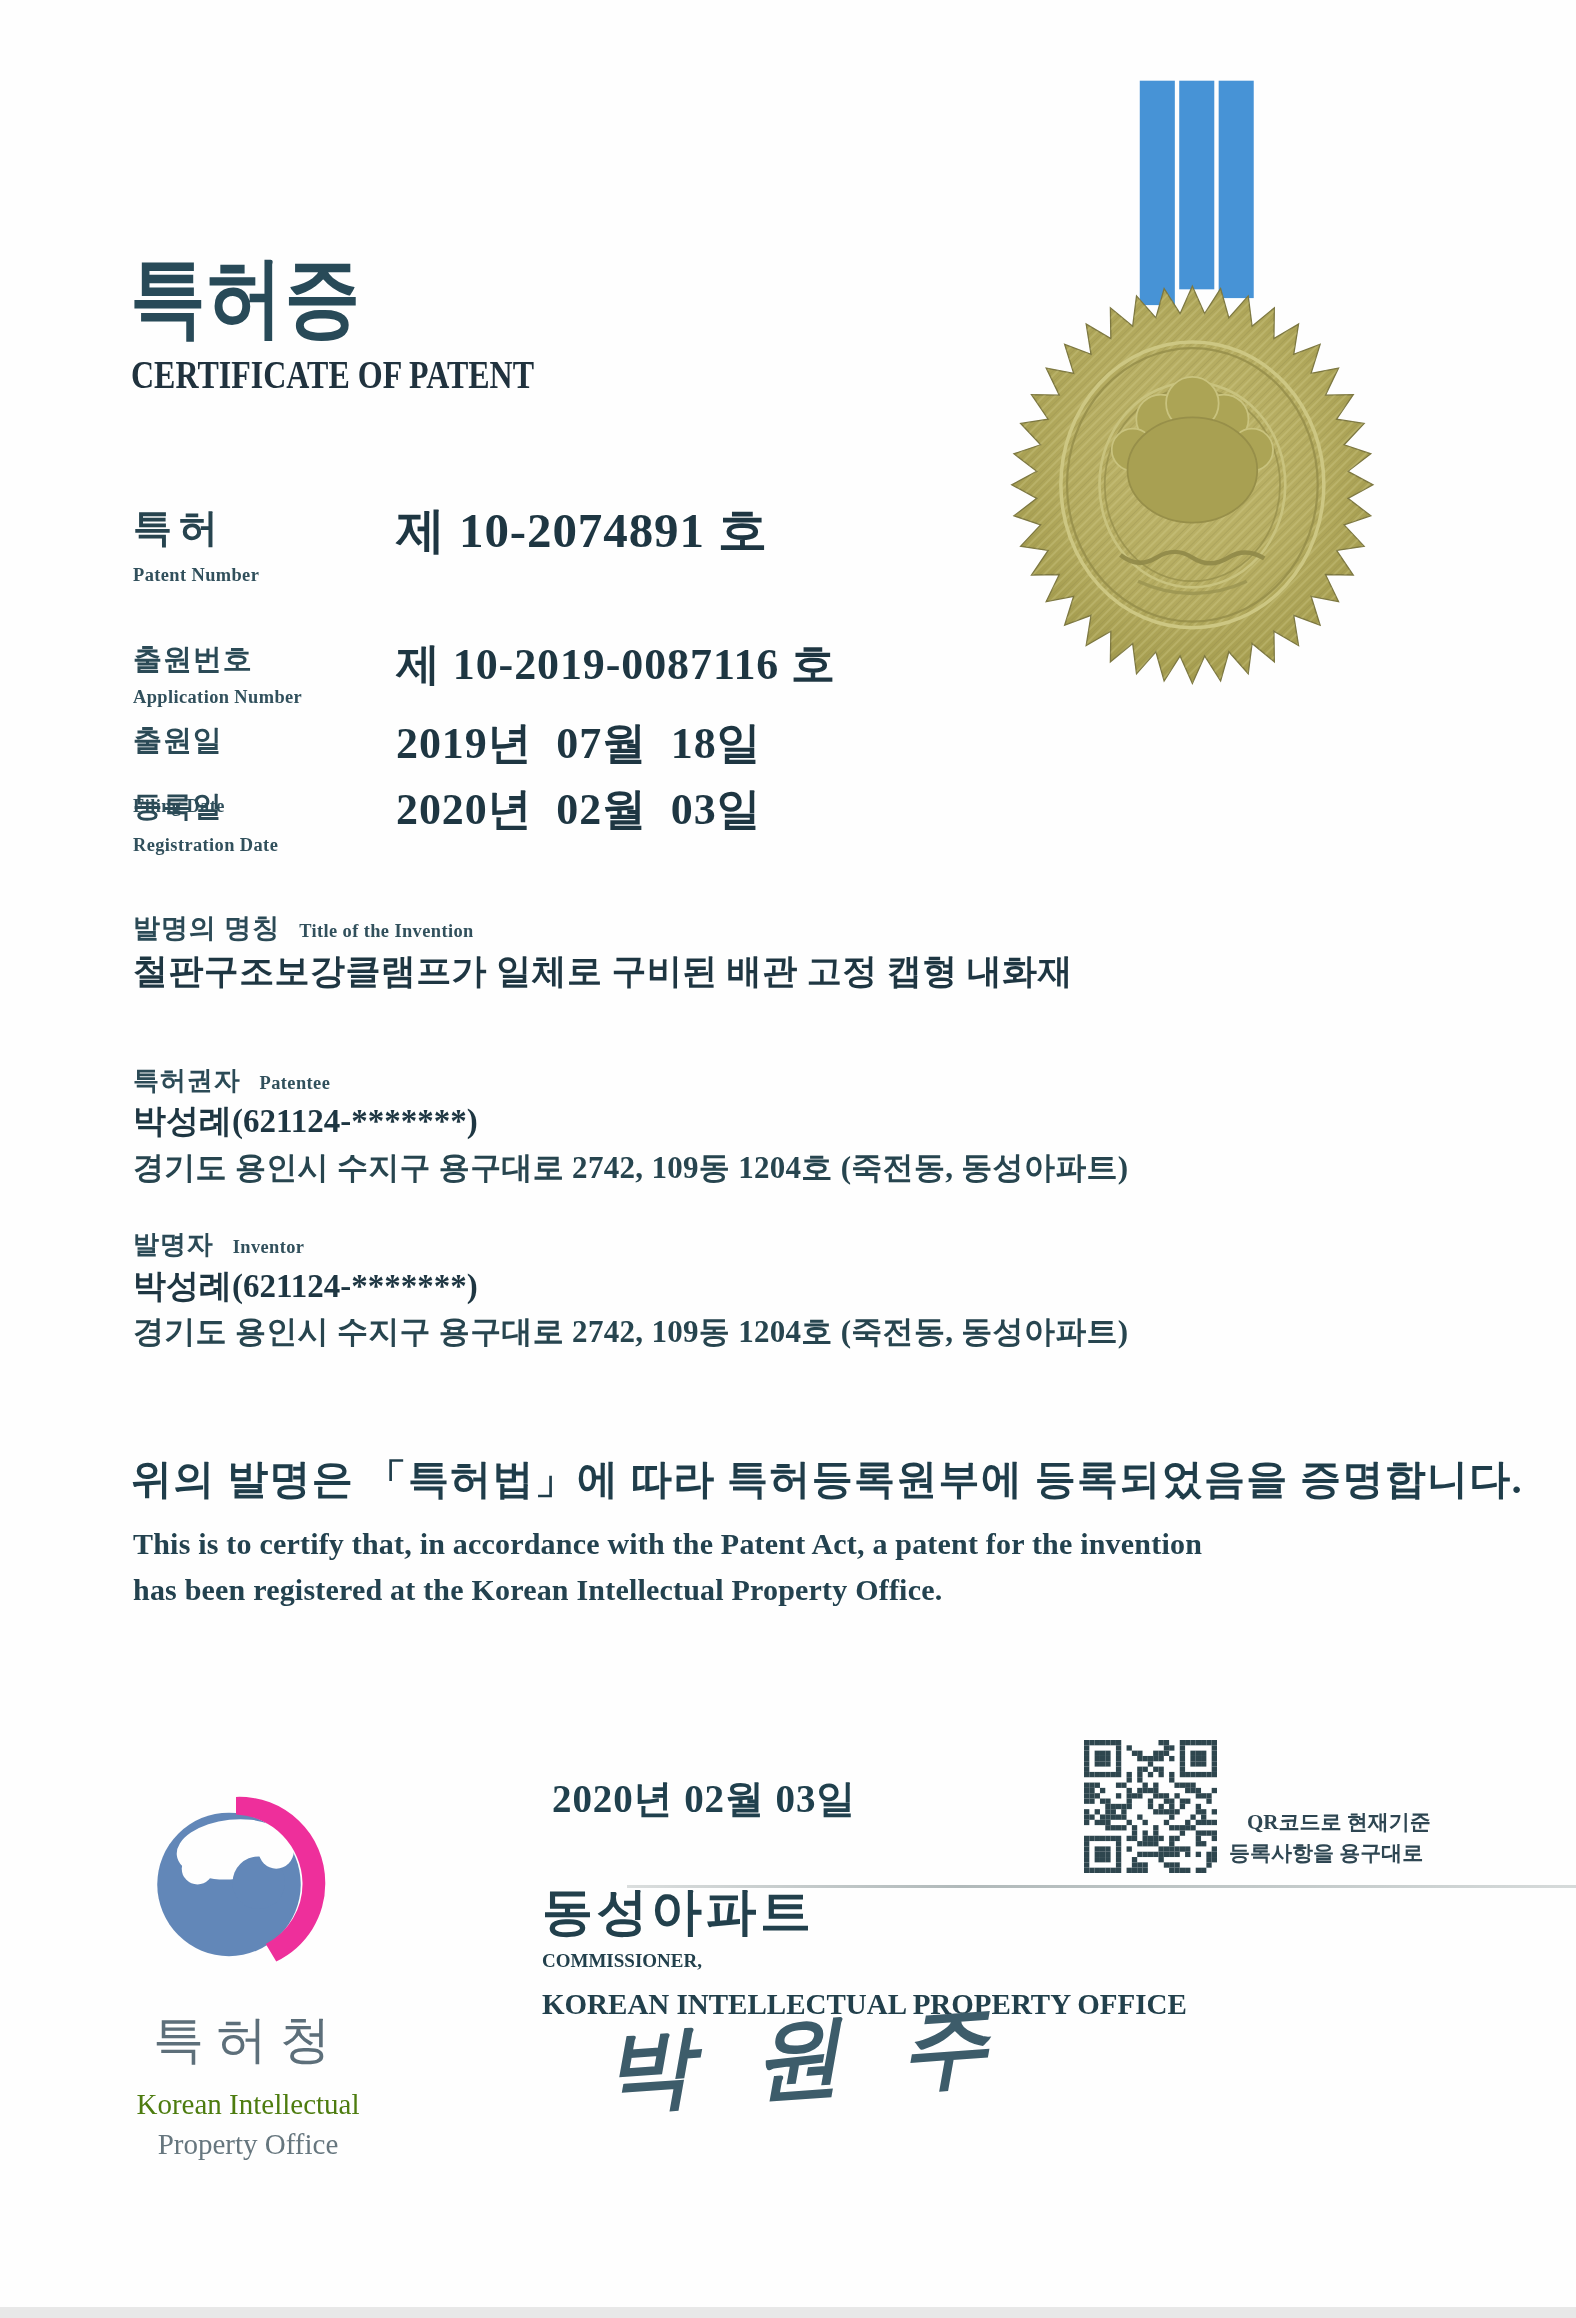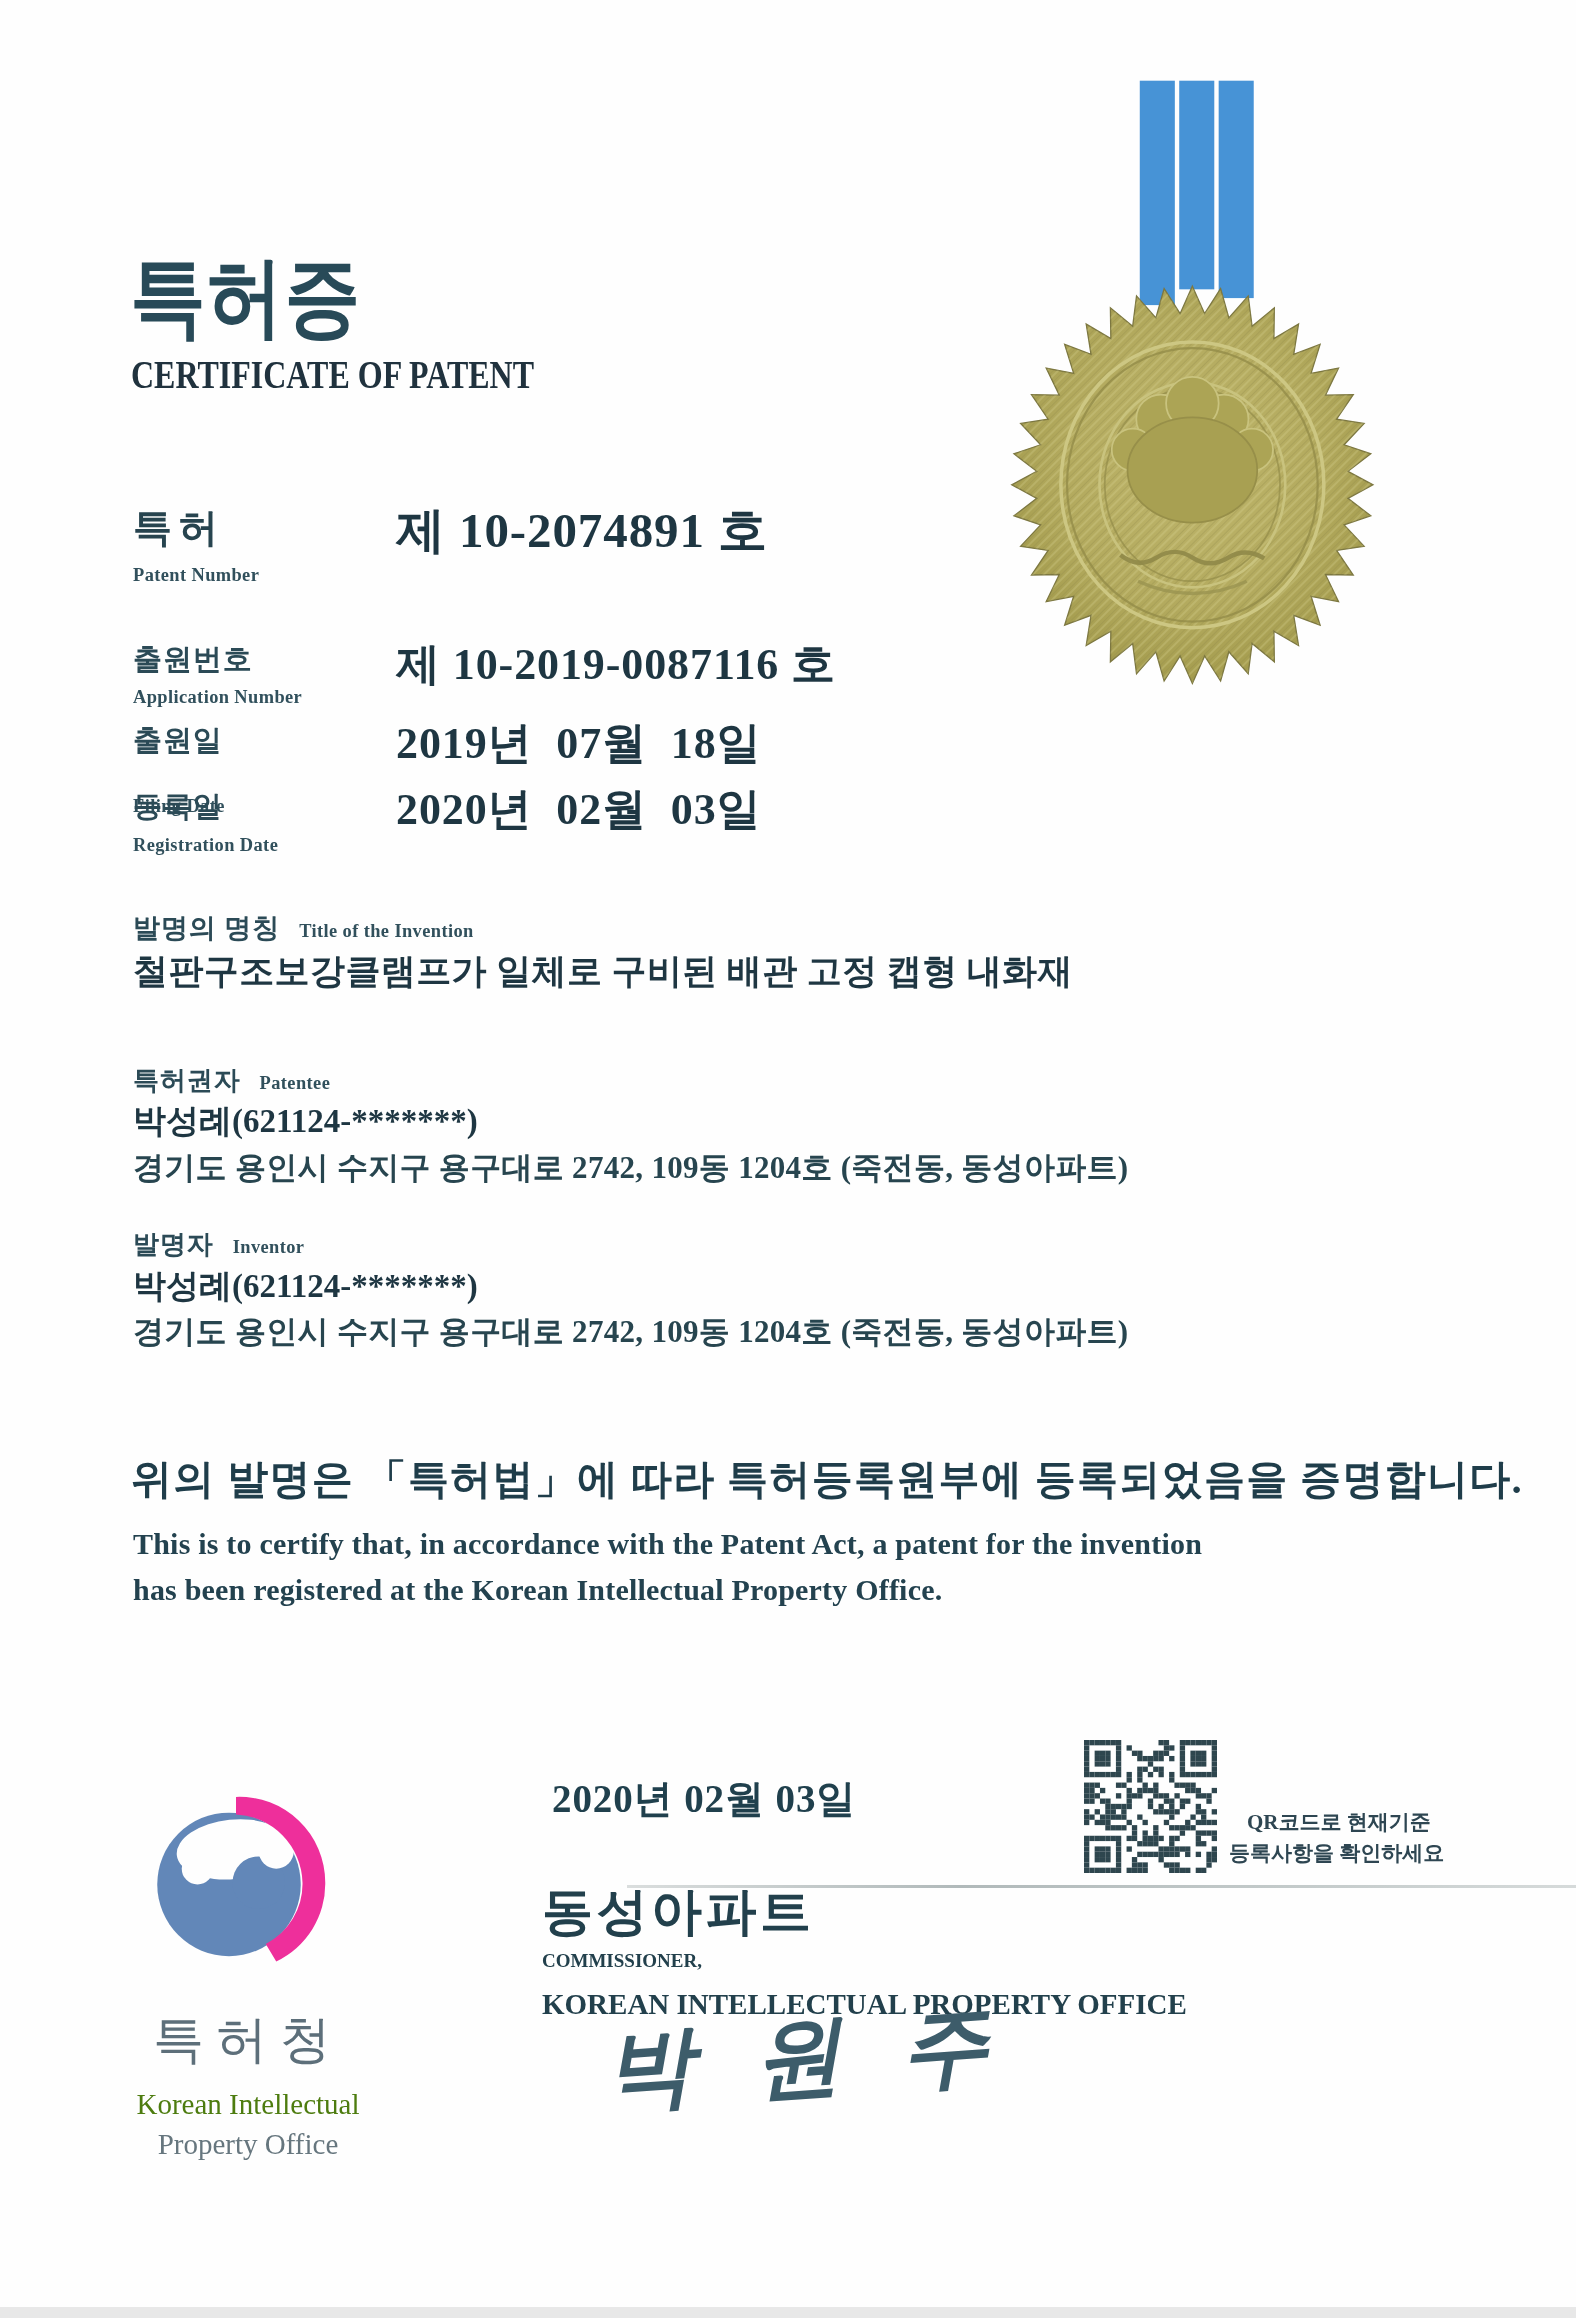--- a/index.html
+++ b/index.html
@@ -443,21 +443,21 @@
       <rect x="60" y="144" width="6" height="6" fill="#2e464e"></rect>
       <rect x="66" y="144" width="6" height="6" fill="#2e464e"></rect>
       <rect x="96" y="144" width="6" height="6" fill="#2e464e"></rect>
       <rect x="102" y="144" width="6" height="6" fill="#2e464e"></rect>
       <rect x="108" y="144" width="6" height="6" fill="#2e464e"></rect>
       <rect x="114" y="144" width="6" height="6" fill="#2e464e"></rect>
       <rect x="126" y="144" width="6" height="6" fill="#2e464e"></rect>
       <rect x="132" y="144" width="6" height="6" fill="#2e464e"></rect>
     </svg>
   <div class="abs qr-cap1">QR코드로 현재기준</div>
-  <div class="abs qr-cap2">등록사항을 확인하세요</div>
+  <div class="abs qr-cap2">등록사항을 용구대로</div>
 
   <div class="abs scan-line"></div>
 
   <div class="abs commissioner-ko">동성아파트</div>
   <div class="abs commissioner-en1">COMMISSIONER,</div>
   <div class="abs commissioner-en2">KOREAN INTELLECTUAL PROPERTY OFFICE</div>
   <div class="abs signature">박 원 주</div>
 
   <svg class="abs kipo-logo" viewBox="0 0 200 202" aria-hidden="true">
 

